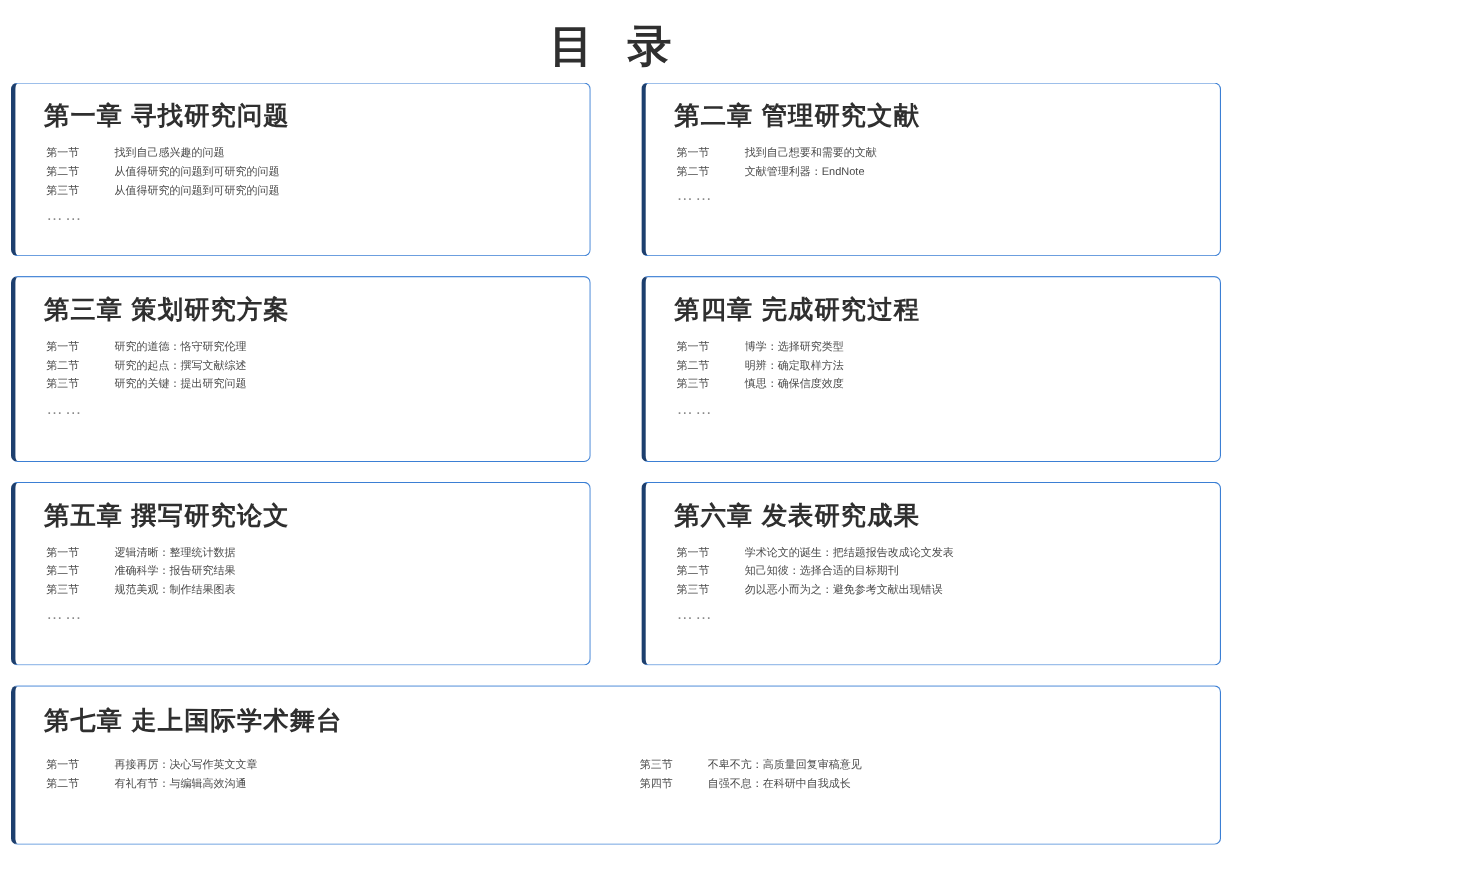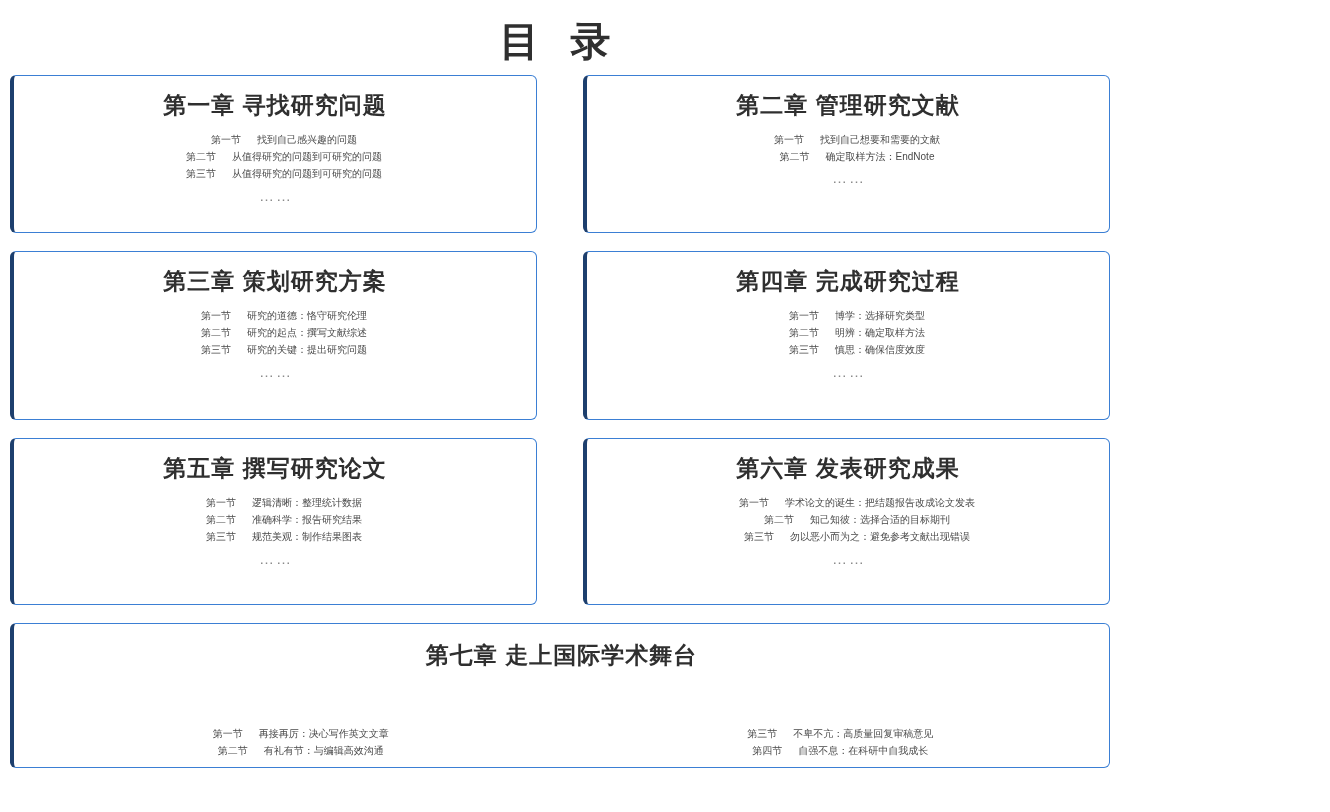--- a/index.html
+++ b/index.html
@@ -42,21 +42,20 @@
   }
   .card {
     position: relative;
     box-sizing: border-box;
     border: 1px solid #3b7fd4;
     border-left: 4px solid #1d3f6e;
     border-radius: 6px;
     background: #ffffff;
     padding: 14px 26px 10px 26px;
     flex: 1 1 0;
-    text-align: center;
   }
   .card.wide {
     width: 100%;
   }
   .card-title {
     font-size: 23px;
     font-weight: bold;
     color: #2f2f2f;
     margin: 0 0 10px 0;
     letter-spacing: 1px;
@@ -83,21 +82,20 @@
     padding-top: 2px;
   }
   .card.h1 { min-height: 158px; }
   .card.h2 { min-height: 169px; }
   .card.h3 { min-height: 167px; }
   .two-col {
     display: flex;
   }
   .two-col .col {
     flex: 1 1 0;
-    margin-top: 38px;
   }
   .two-col .col.second {
     padding-left: 38px;
   }
   .card.final {
     padding-top: 16px;
     padding-bottom: 2px;
     min-height: 145px;
   }
   .card.final .card-title {
@@ -131,21 +129,21 @@
         </div>
       </div>
 
       <div class="card h1">
         <div class="card-title">第二章  管理研究文献</div>
         <div class="sections">
           <div class="section-line">
             <span class="section-label">第一节</span><span>找到自己想要和需要的文献</span>
           </div>
           <div class="section-line">
-            <span class="section-label">第二节</span><span>确定取样方法：EndNote</span>
+            <span class="section-label">第二节</span><span>文献管理利器：EndNote</span>
           </div>
           <div class="ellipsis">……</div>
         </div>
       </div>
 
     </div>
 
     <div class="row">
 
       <div class="card h2">

